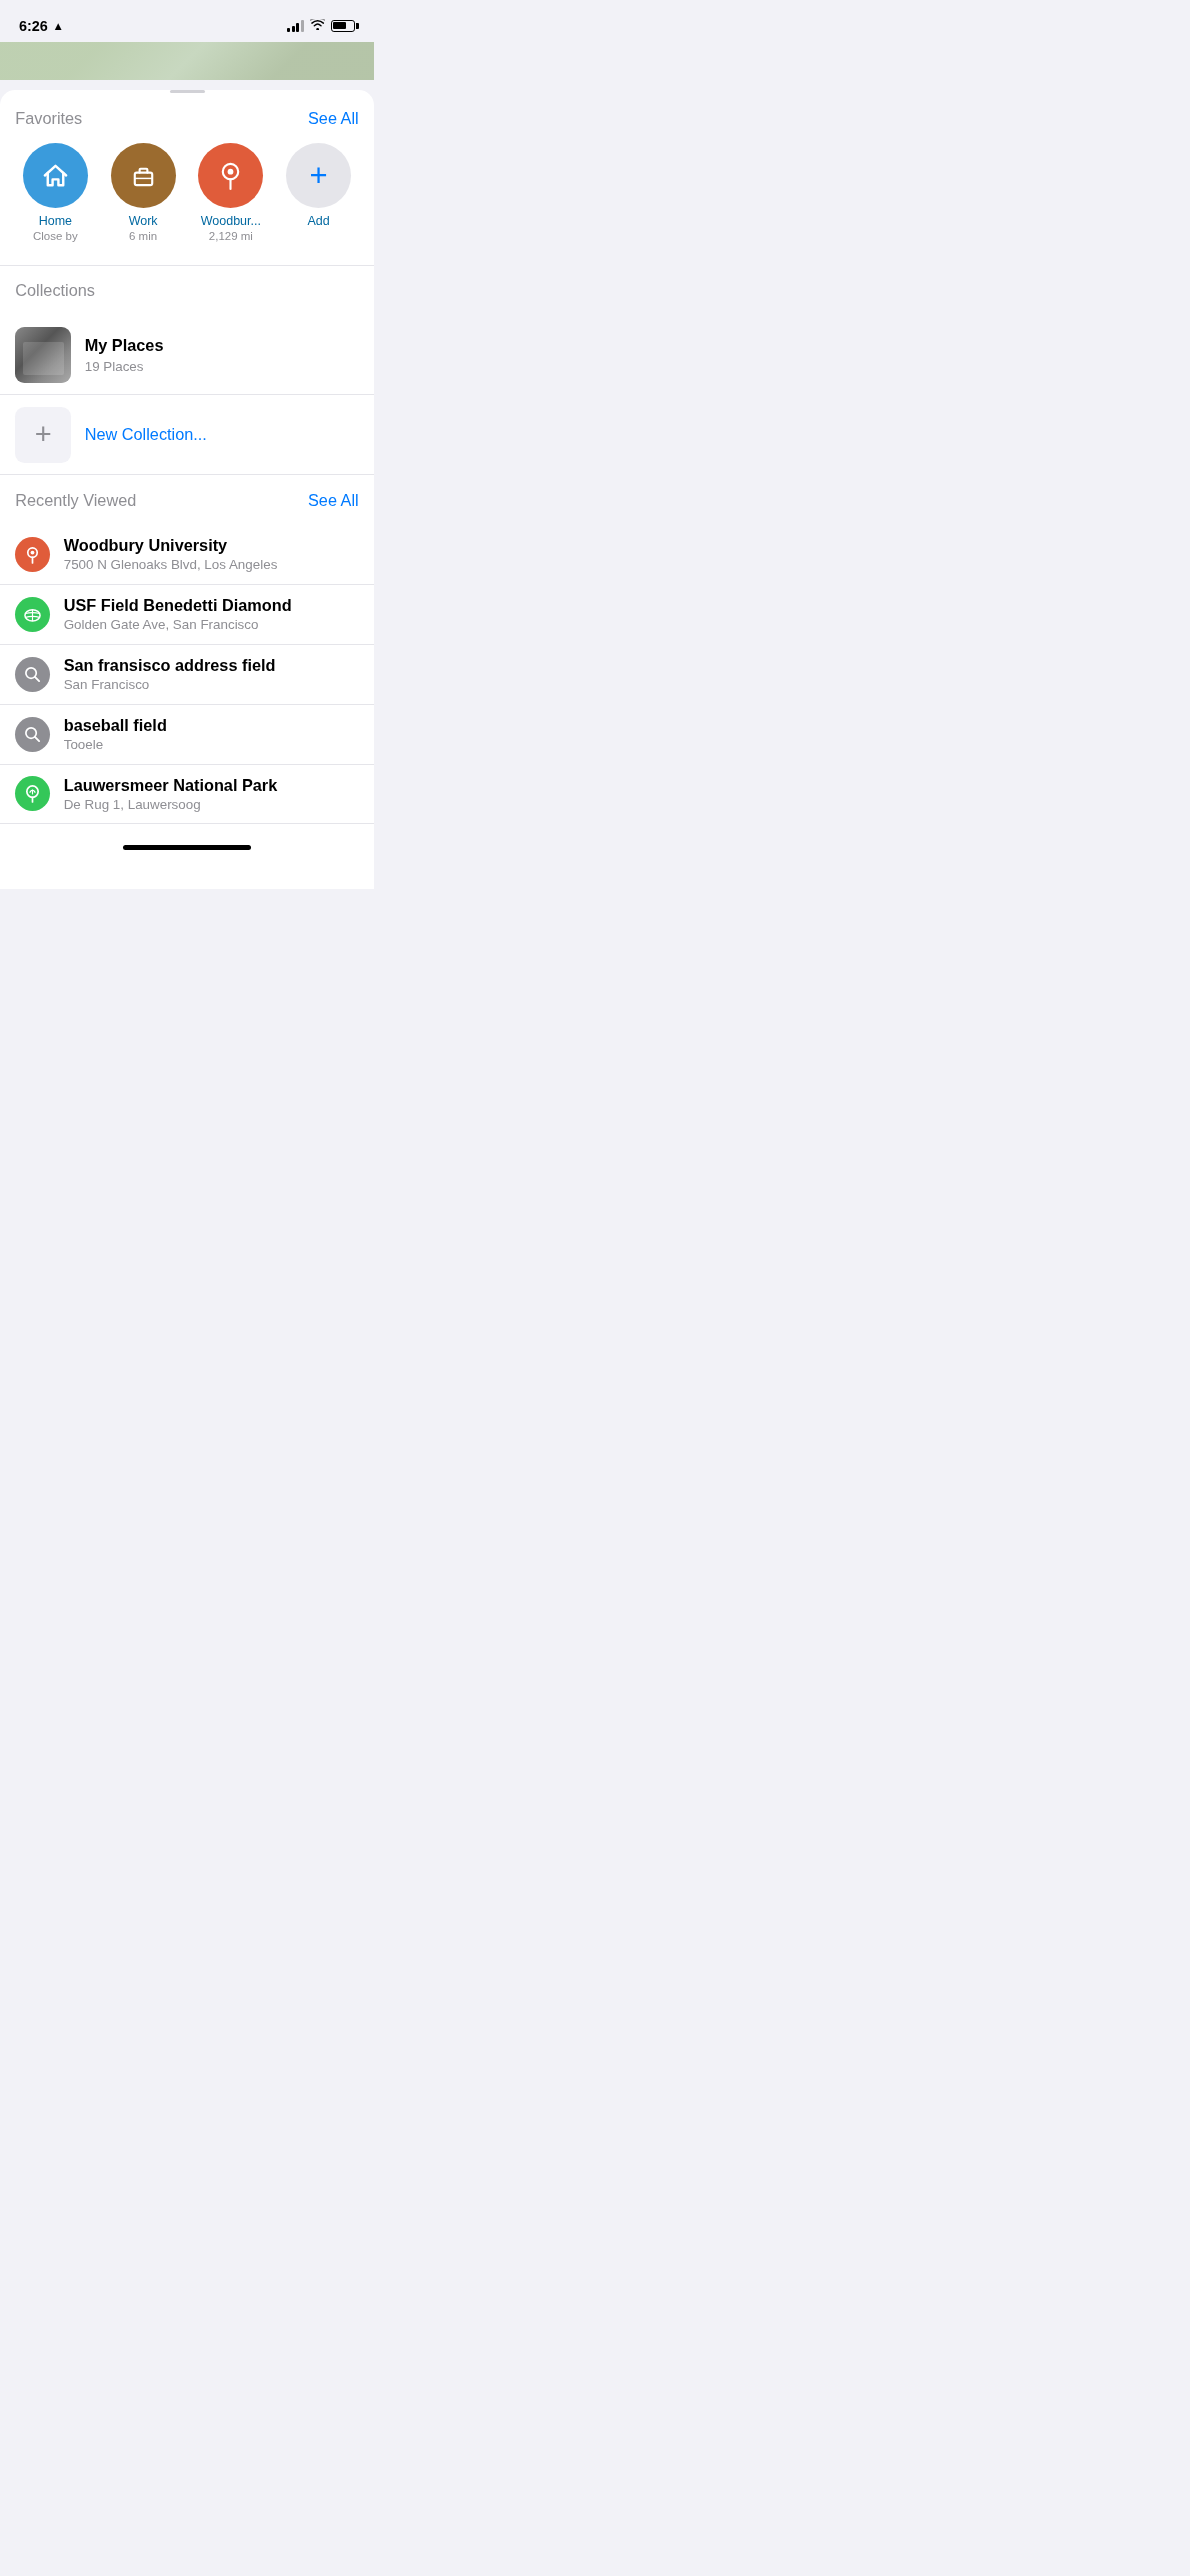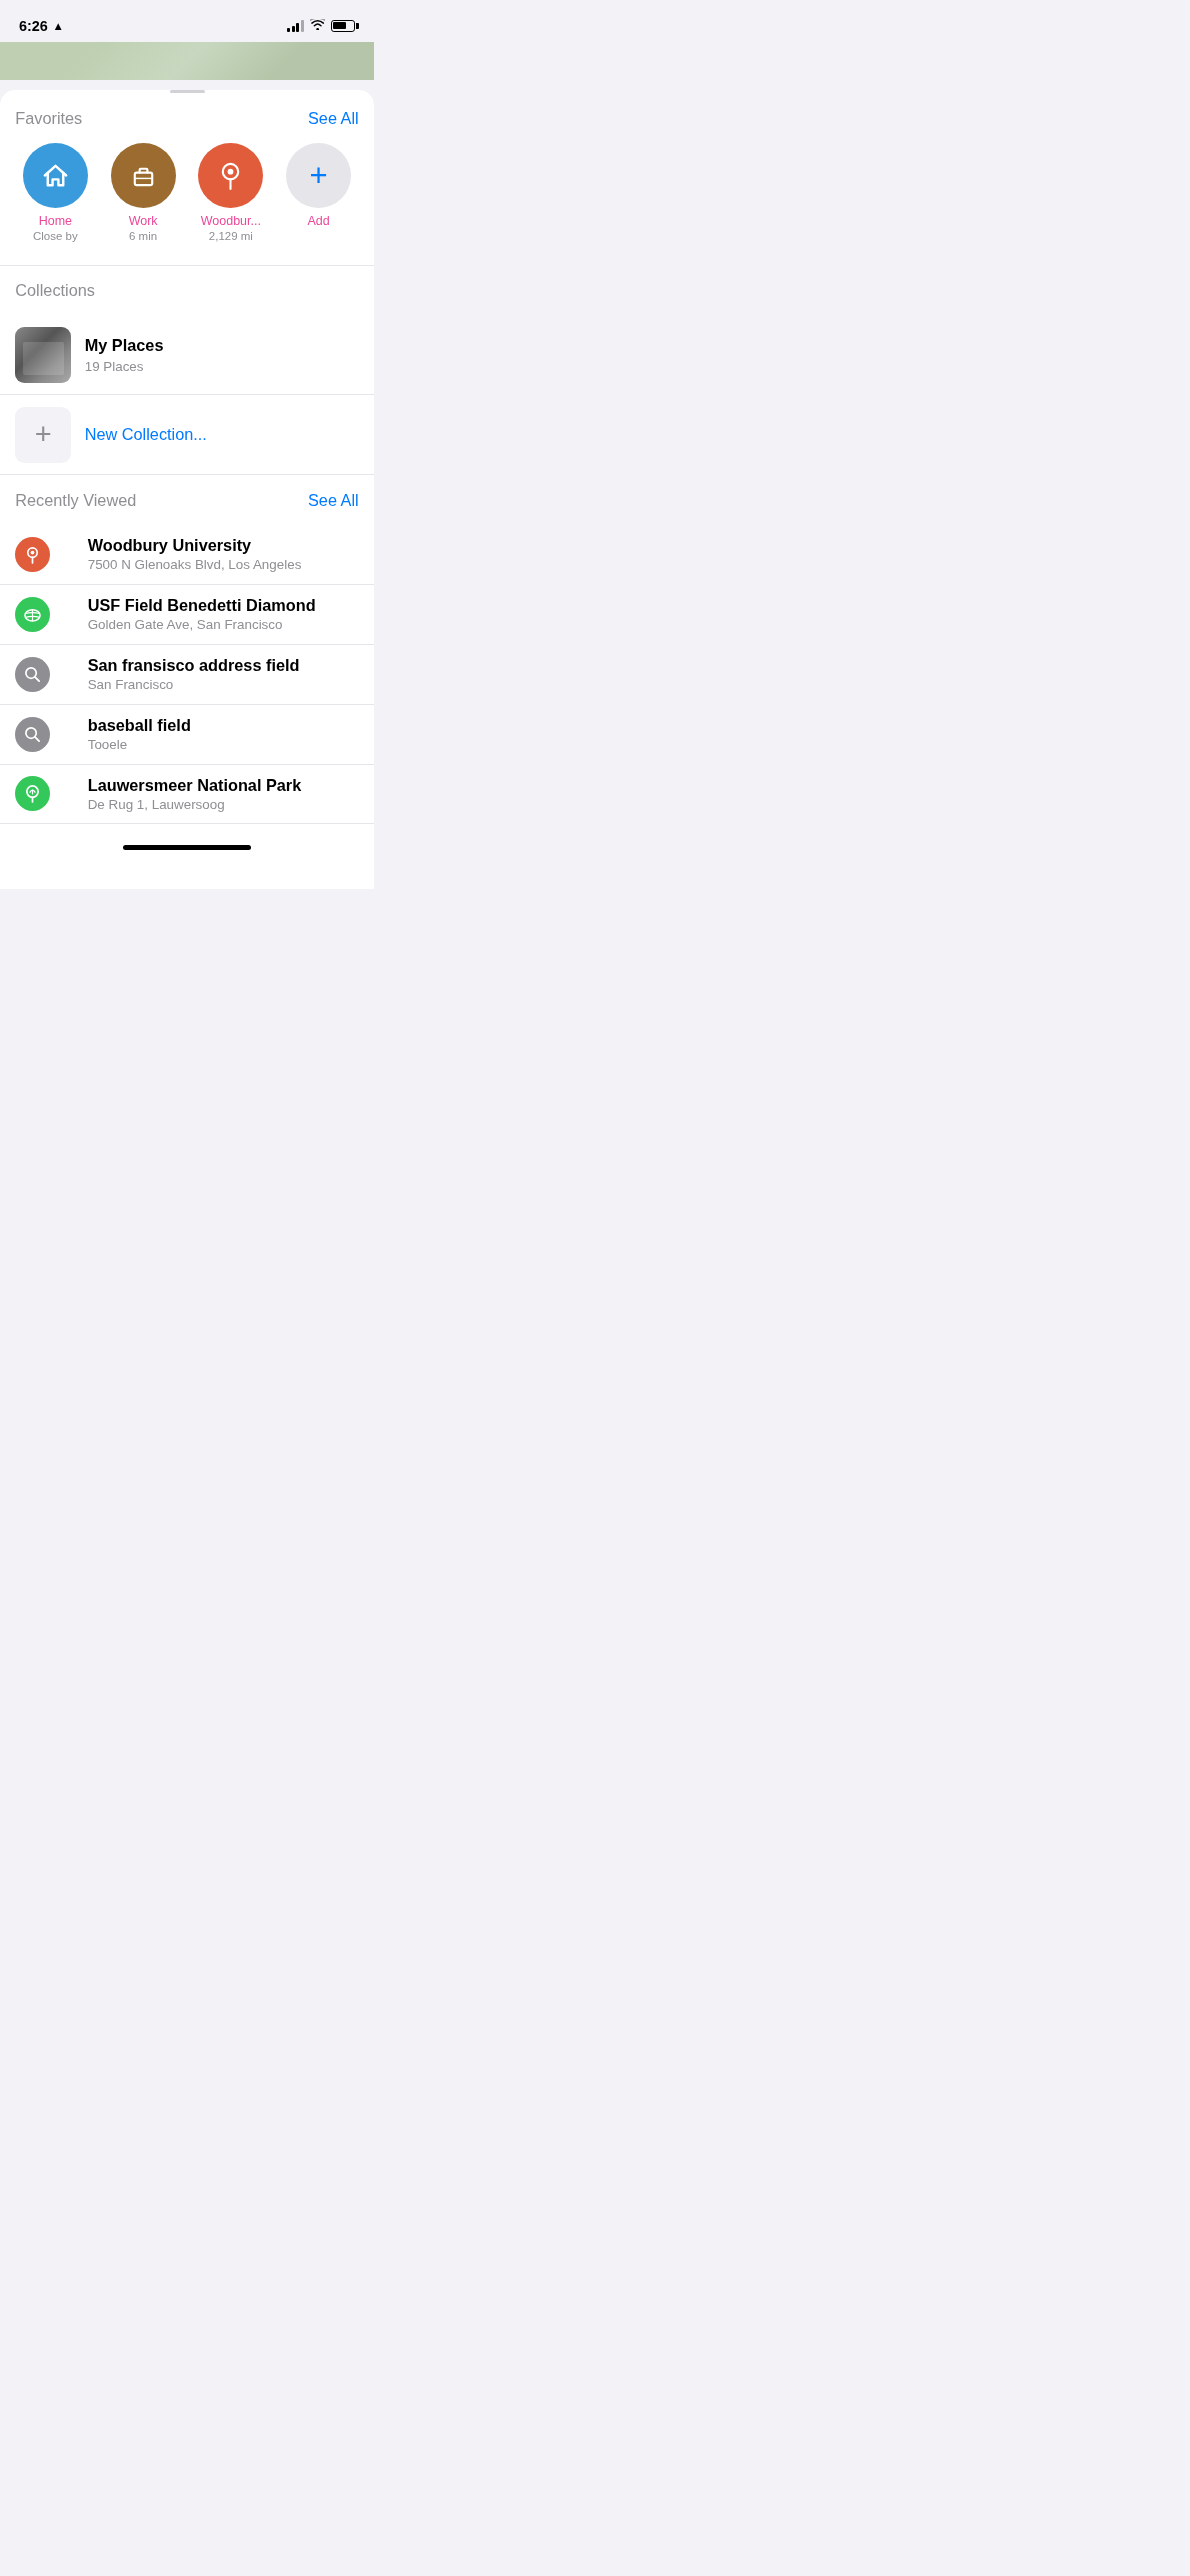--- a/index.html
+++ b/index.html
@@ -171,21 +171,21 @@
       height: 65px;
       border-radius: 50%;
       display: flex;
       align-items: center;
       justify-content: center;
       font-size: 27px;
     }
     .fav-label {
       font-size: 12.5px;
       font-weight: 500;
-      color: #ec4899;
+      color: #0369a1;
       text-align: center;
     }
     .fav-sublabel {
       font-size: 11.5px;
       color: #8e8e93;
       text-align: center;
       margin-top: -3.8px;
     }
 
     
@@ -278,21 +278,21 @@
       width: 35px;
       height: 35px;
       border-radius: 50%;
       display: flex;
       align-items: center;
       justify-content: center;
       font-size: 17px;
       color: #fff;
       flex-shrink: 0;
     }
-    .recent-info { flex: 1; margin-left: 24px; }
+    .recent-info { flex: 1; }
     .recent-name {
       font-size: 16.3px;
       font-weight: 600;
       color: #000;
     }
     .recent-address {
       font-size: 13.4px;
       color: #8e8e93;
       margin-top: 1.9px;
     }

